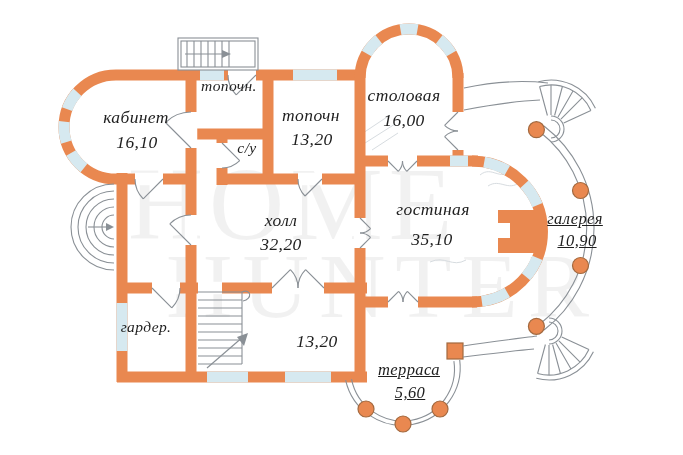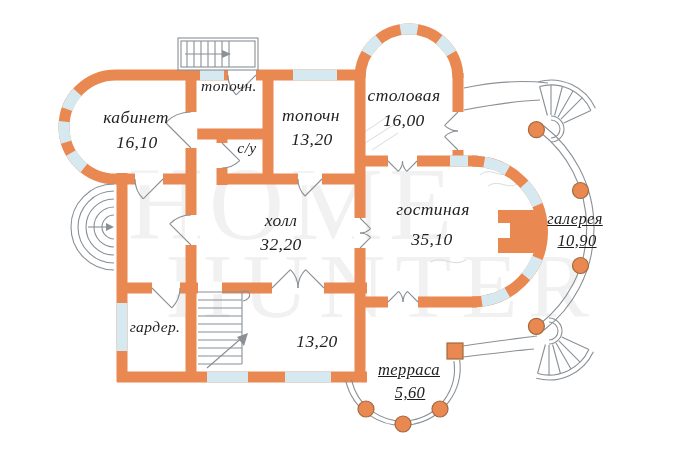--- a/index.html
+++ b/index.html
@@ -206,20 +206,20 @@
 
   <div class="lbl" style="left:281px;top:220px">холл</div>
   <div class="lbl" style="left:281px;top:244px">32,20</div>
 
   <div class="lbl" style="left:433px;top:209px">гостиная</div>
   <div class="lbl" style="left:432px;top:239px">35,10</div>
 
   <div class="lbl md" style="left:575px;top:219px">галерея</div>
   <div class="lbl md" style="left:577px;top:241px">10,90</div>
 
-  <div class="lbl sm" style="left:155px;top:327px">гардер.</div>
+  <div class="lbl sm" style="left:146px;top:327px">гардер.</div>
 
   <div class="lbl" style="left:317px;top:341px">13,20</div>
 
   <div class="lbl md" style="left:409px;top:370px">терраса</div>
   <div class="lbl md" style="left:410px;top:393px">5,60</div>
 
 </div>
 
 </body></html>

